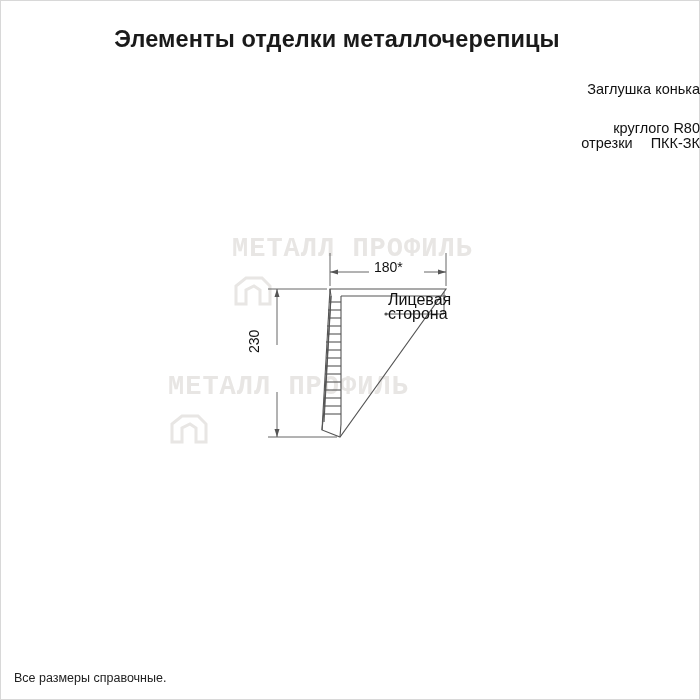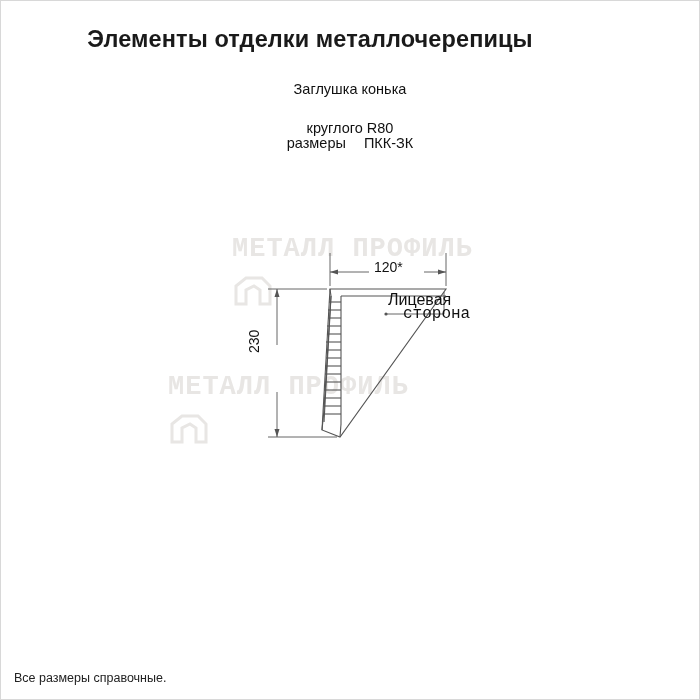--- a/index.html
+++ b/index.html
@@ -23,26 +23,27 @@
   }
   .title {
     position: absolute;
     top: 26px;
     left: 0;
     width: 620px;
     text-align: center;
     font-size: 23.5px;
     font-weight: bold;
     letter-spacing: 0.1px;
+    padding-left: 27px;
   }
   .subtitle {
     position: absolute;
     left: 0;
     width: 700px;
-    text-align: center;
+    text-align: right;
     font-size: 14.5px;
     color: #111;
   }
   .sub1 { top: 81px; }
   .sub2 { top: 101px; margin-top: 19px; }
   .sub3 { top: 135px; }
   .sub3 .code { margin-left: 18px; }
 
   
   .wm {
@@ -74,21 +75,21 @@
     height: 700px;
   }
 
   .label {
     position: absolute;
     font-size: 16px;
     color: #111;
   }
   .label-180 { left: 374px; top: 259px; font-size: 14px; }
   .label-face-1 { left: 388px; top: 291px; }
-  .label-face-2 { left: 403px; top: 305px; font-family: Liberation Mono, monospace; }
+  .label-face-2 { left: 388px; top: 305px; }
   .label-230 {
     left: 246px;
     top: 353px;
     font-size: 14px;
     transform: rotate(-90deg);
     transform-origin: left top;
     white-space: nowrap;
   }
 
   .footnotes {
@@ -103,21 +104,21 @@
 </style>
 </head>
 <body>
 
 <div class="page"></div>
 
 <div class="title">Элементы отделки металлочерепицы</div>
 <div class="subtitle sub1">Заглушка конька</div>
 <div class="subtitle sub2">круглого R80</div>
 <div class="subtitle sub3">
-  <span>размеры</span><span class="code">ПКК-ЗК</span>
+  <span>отрезки</span><span class="code">ПКК-ЗК</span>
 </div>
 
 <div class="wm wm-1">МЕТАЛЛ ПРОФИЛЬ</div>
 <div class="wm wm-2">МЕТАЛЛ ПРОФИЛЬ</div>
 
 <svg class="wm-logo wm-logo-1" viewBox="0 0 58 40">
   <path d="M4 30 L4 12 L14 4 L30 4 L38 12 L38 30 L28 30 L28 16 L22 12 L14 16 L14 30 Z" fill="none" stroke="#e8e6e4" stroke-width="3"></path>
 </svg>
 <svg class="wm-logo wm-logo-2" viewBox="0 0 58 40">
   <path d="M4 30 L4 12 L14 4 L30 4 L38 12 L38 30 L28 30 L28 16 L22 12 L14 16 L14 30 Z" fill="none" stroke="#e8e6e4" stroke-width="3"></path>
@@ -170,20 +171,20 @@
     <path d="M277 289 L274.5 297 L279.5 297 Z" fill="#555555" stroke="none"></path>
     <path d="M277 437 L274.5 429 L279.5 429 Z" fill="#555555" stroke="none"></path>
   </g>
 
   <g stroke="#555555" stroke-width="0.9" fill="none">
     <path d="M386 314 L444 314 L444 292"></path>
     <circle cx="386" cy="314" r="1.6" fill="#555555" stroke="none"></circle>
   </g>
 </svg>
 
-<div class="label label-180">120*</div>
+<div class="label label-180">180*</div>
 <div class="label label-230">230</div>
 <div class="label label-face-1">Лицевая</div>
 <div class="label label-face-2">сторона</div>
 
 <div class="footnotes">
   <div>Все размеры справочные.</div>
 </div>
 
 </body></html>

